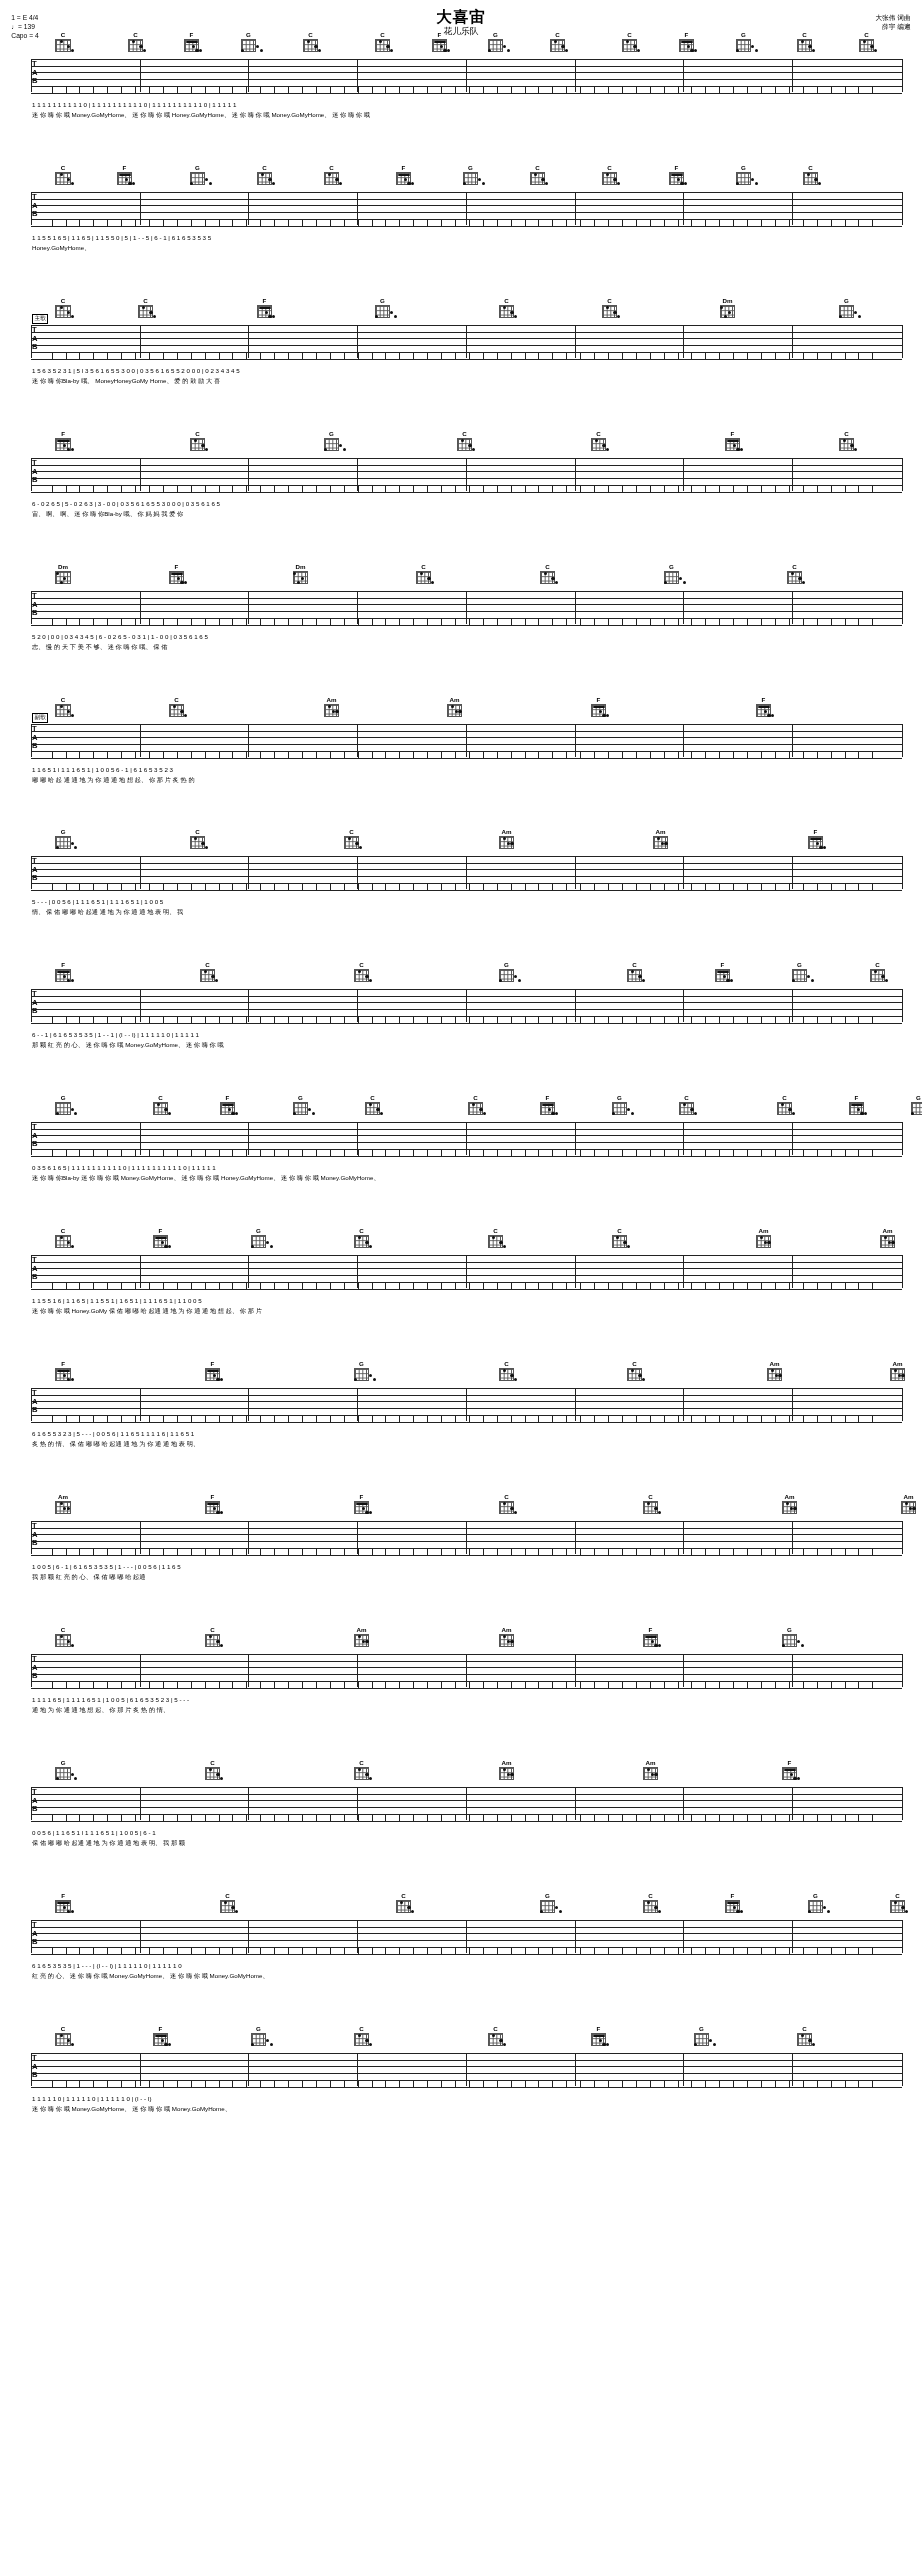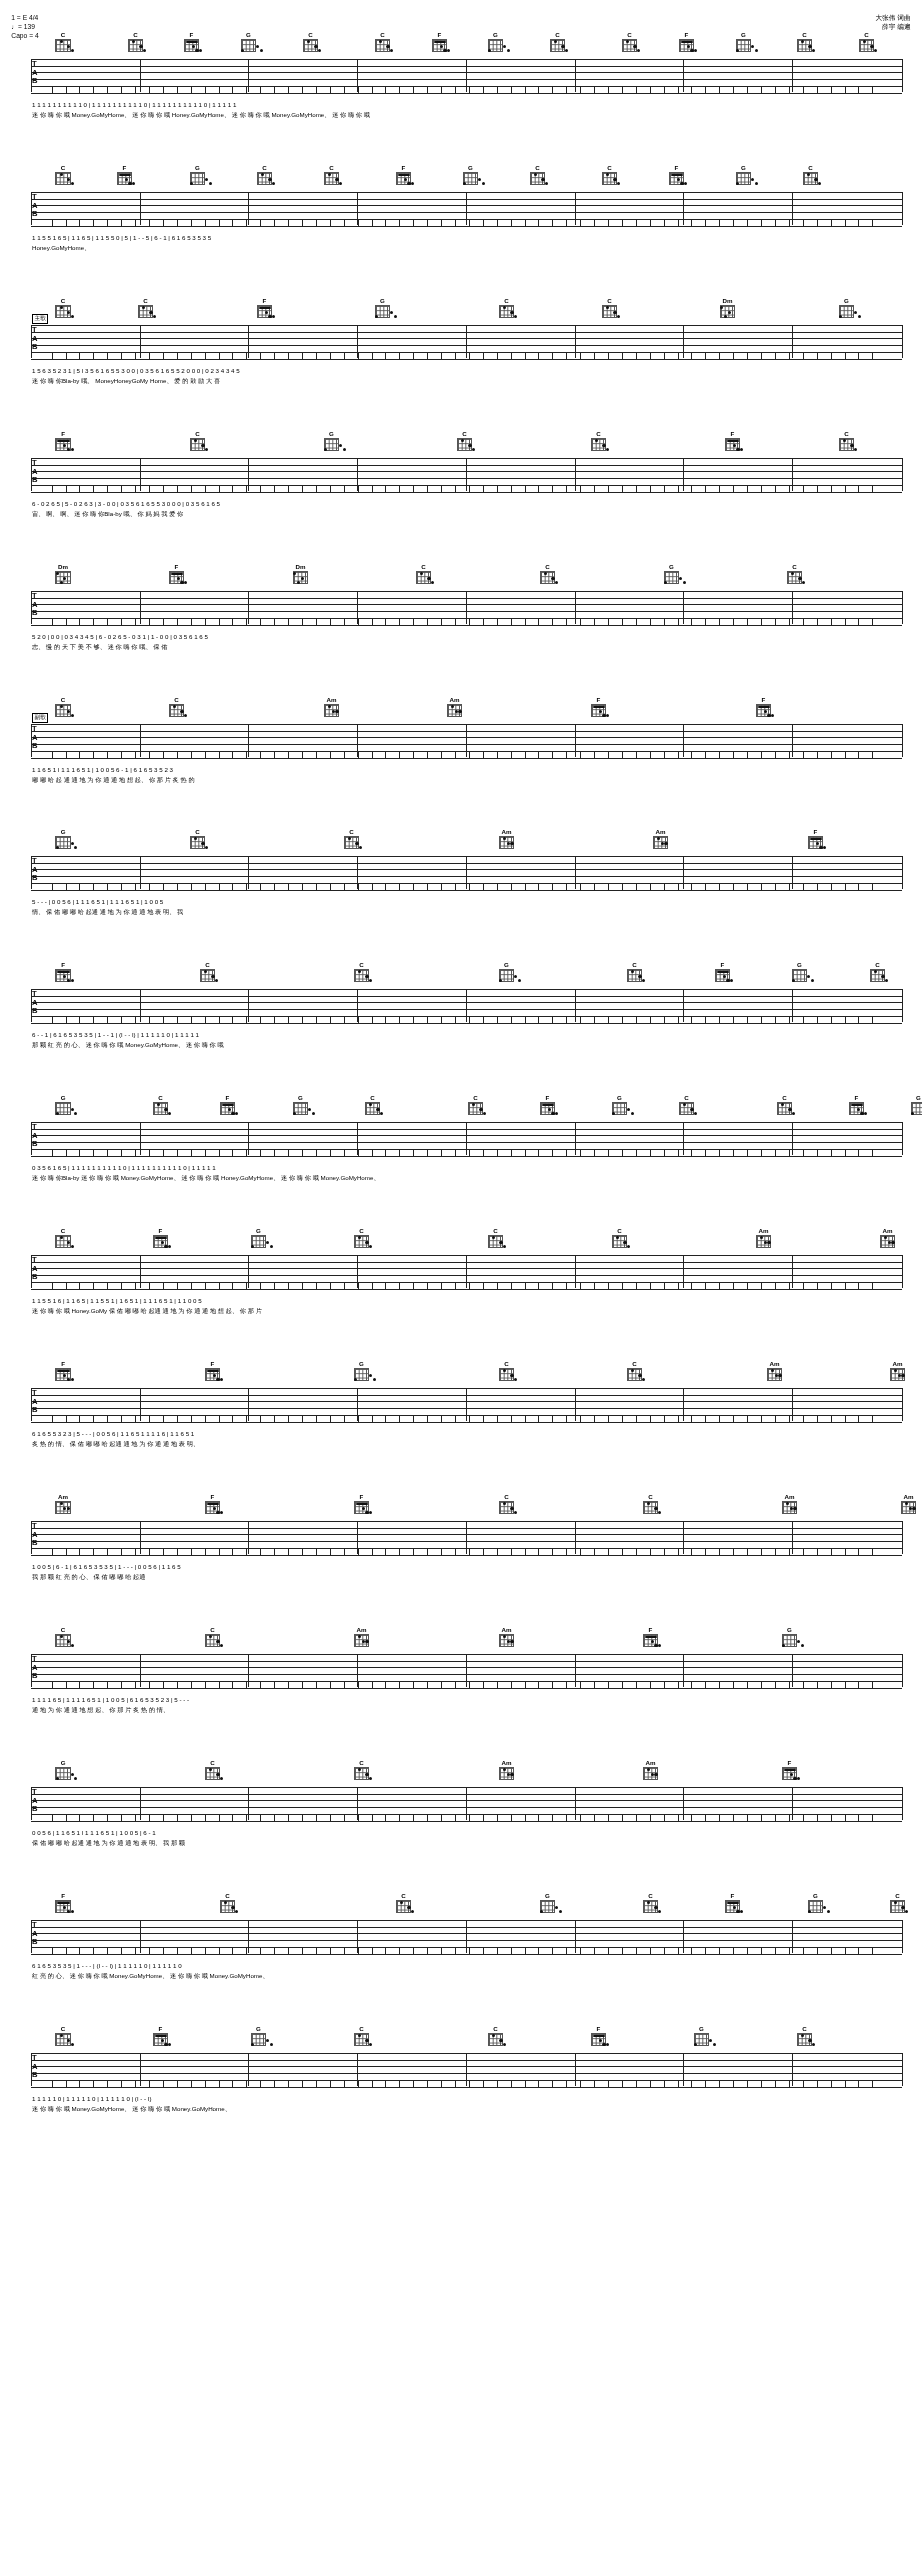--- a/index.html
+++ b/index.html
@@ -27,20 +27,22 @@
   .numline{position:relative;height:9.3px;}
   .nn{position:absolute;font-size:6.2px;white-space:nowrap;}
   .stroke{position:absolute;width:0.5px;background:#222;}
   .secline{position:absolute;font-size:5.7px;border:0.5px solid #000;padding:0 1.5px;background:#fff;}
 </style>
 </head>
 <body>
 
 <div class="page">
 
+  <div class="title" style="top:7.2px">大喜宙</div>
+  <div class="subtitle" style="top:26px">花儿乐队</div>
 
   <div class="meta-left" style="left:11.3px;top:14.4px">1 = E 4/4</div>
   <div class="meta-left" style="left:11.3px;top:23px">♩= 139</div>
   <div class="meta-left" style="left:11.3px;top:32px">Capo = 4</div>
 
   <div class="meta-right" style="right:11.3px;top:14.4px;width:155px">大张伟 词曲</div>
   <div class="meta-right" style="right:11.3px;top:23px;width:155px">薛宇 编遍</div>
 
   <div id="systems">
       <div class="system" style="top: 32px;">

